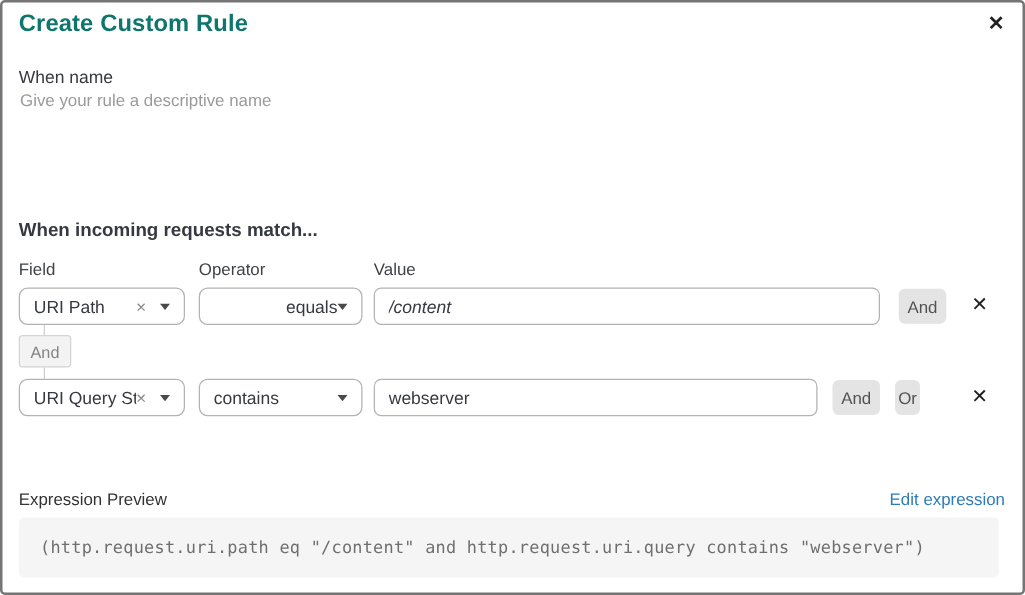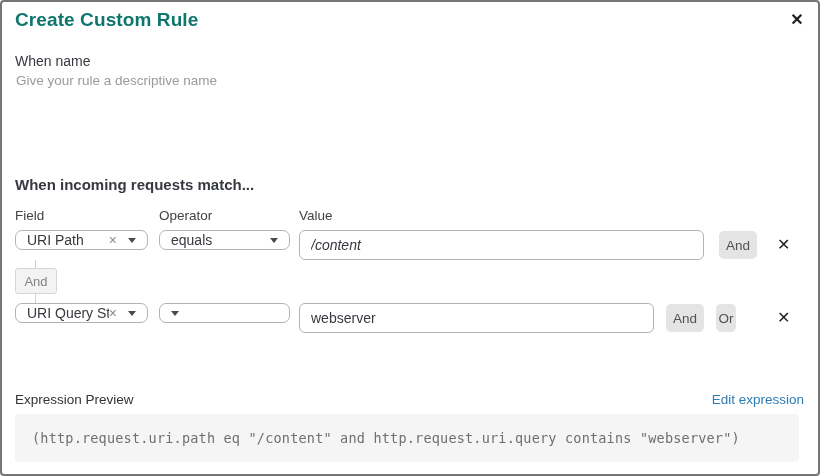--- a/index.html
+++ b/index.html
@@ -41,21 +41,21 @@
   }
 
   .section-heading {
     font-size: 15px; font-weight: bold; color: #36393f;
   }
 
   .col-label { font-size: 13.5px; color: #3f4348; }
 
   .select-box {
     border: 1px solid #b3b3b3; border-radius: 7px;
-    height: 20px; background: #fff;
+    height: 30px; background: #fff;
     display: flex; align-items: center;
     padding: 0 11px; font-size: 14px; color: #36393f;
     cursor: pointer;
   }
   .select-text { flex: 1; white-space: nowrap; overflow: hidden; }
   .clear-x {
     font-size: 14px; color: #8a8a8a; margin-right: 11px; line-height: 1;
   }
   .caret-down {
     width: 0; height: 0;
@@ -115,38 +115,39 @@
 
     <div class="abs col-label" style="left:13px; top:206px;">Field</div>
     <div class="abs col-label" style="left:157px; top:206px;">Operator</div>
     <div class="abs col-label" style="left:297px; top:206px;">Value</div>
 
     <div class="abs select-box" style="left:13px; top:228px; width:133px;">
       <span class="select-text">URI Path</span>
       <span class="clear-x">×</span>
       <span class="caret-down"></span>
     </div>
-    <div class="abs select-box" style="left:157px; top:228px; width:131px;">
+    <div class="abs select-box" style="left:157px; top:228px; width:131px;text-align:right;">
       <span class="select-text">equals</span>
       <span class="caret-down"></span>
     </div>
     <input class="abs text-input" style="left: 297px; top: 228px; width: 405px; font-style: italic;" value="/content">
     <button class="abs join-btn" style="left:717px; top:229px; width:38px;">And</button>
     <span class="abs remove-x" style="left:775px; top:235px;">✕</span>
 
     <div class="abs connector-line" style="left:33px; top:258px; height:8px;"></div>
     <div class="abs and-badge" style="left:13px; top:266px; width:42px; height:26px;">And</div>
     <div class="abs connector-line" style="left:33px; top:292px; height:9px;"></div>
 
     <div class="abs select-box" style="left:13px; top:301px; width:133px;">
       <span class="select-text">URI Query St...</span>
       <span class="clear-x">×</span>
       <span class="caret-down"></span>
     </div>
     <div class="abs select-box" style="left:157px; top:301px; width:131px;">
+      <span class="select-text">contains</span>
       <span class="caret-down"></span>
     </div>
     <input class="abs text-input" style="left: 297px; top: 301px; width: 355px;" value="webserver">
     <button class="abs join-btn" style="left:664px; top:302px; width:38px;">And</button>
     <button class="abs join-btn" style="left:714px; top:302px; width:20px;text-align:right;">Or</button>
     <span class="abs remove-x" style="left:775px; top:308px;">✕</span>
 
     <div class="abs expr-label" style="left:13px; top:390px;">Expression Preview</div>
     <a class="abs edit-link" style="right:14px; top:390px;" href="#">Edit expression</a>
     <div class="abs expr-box" style="left:13px; top:412px; width:784px; height:48px;">

